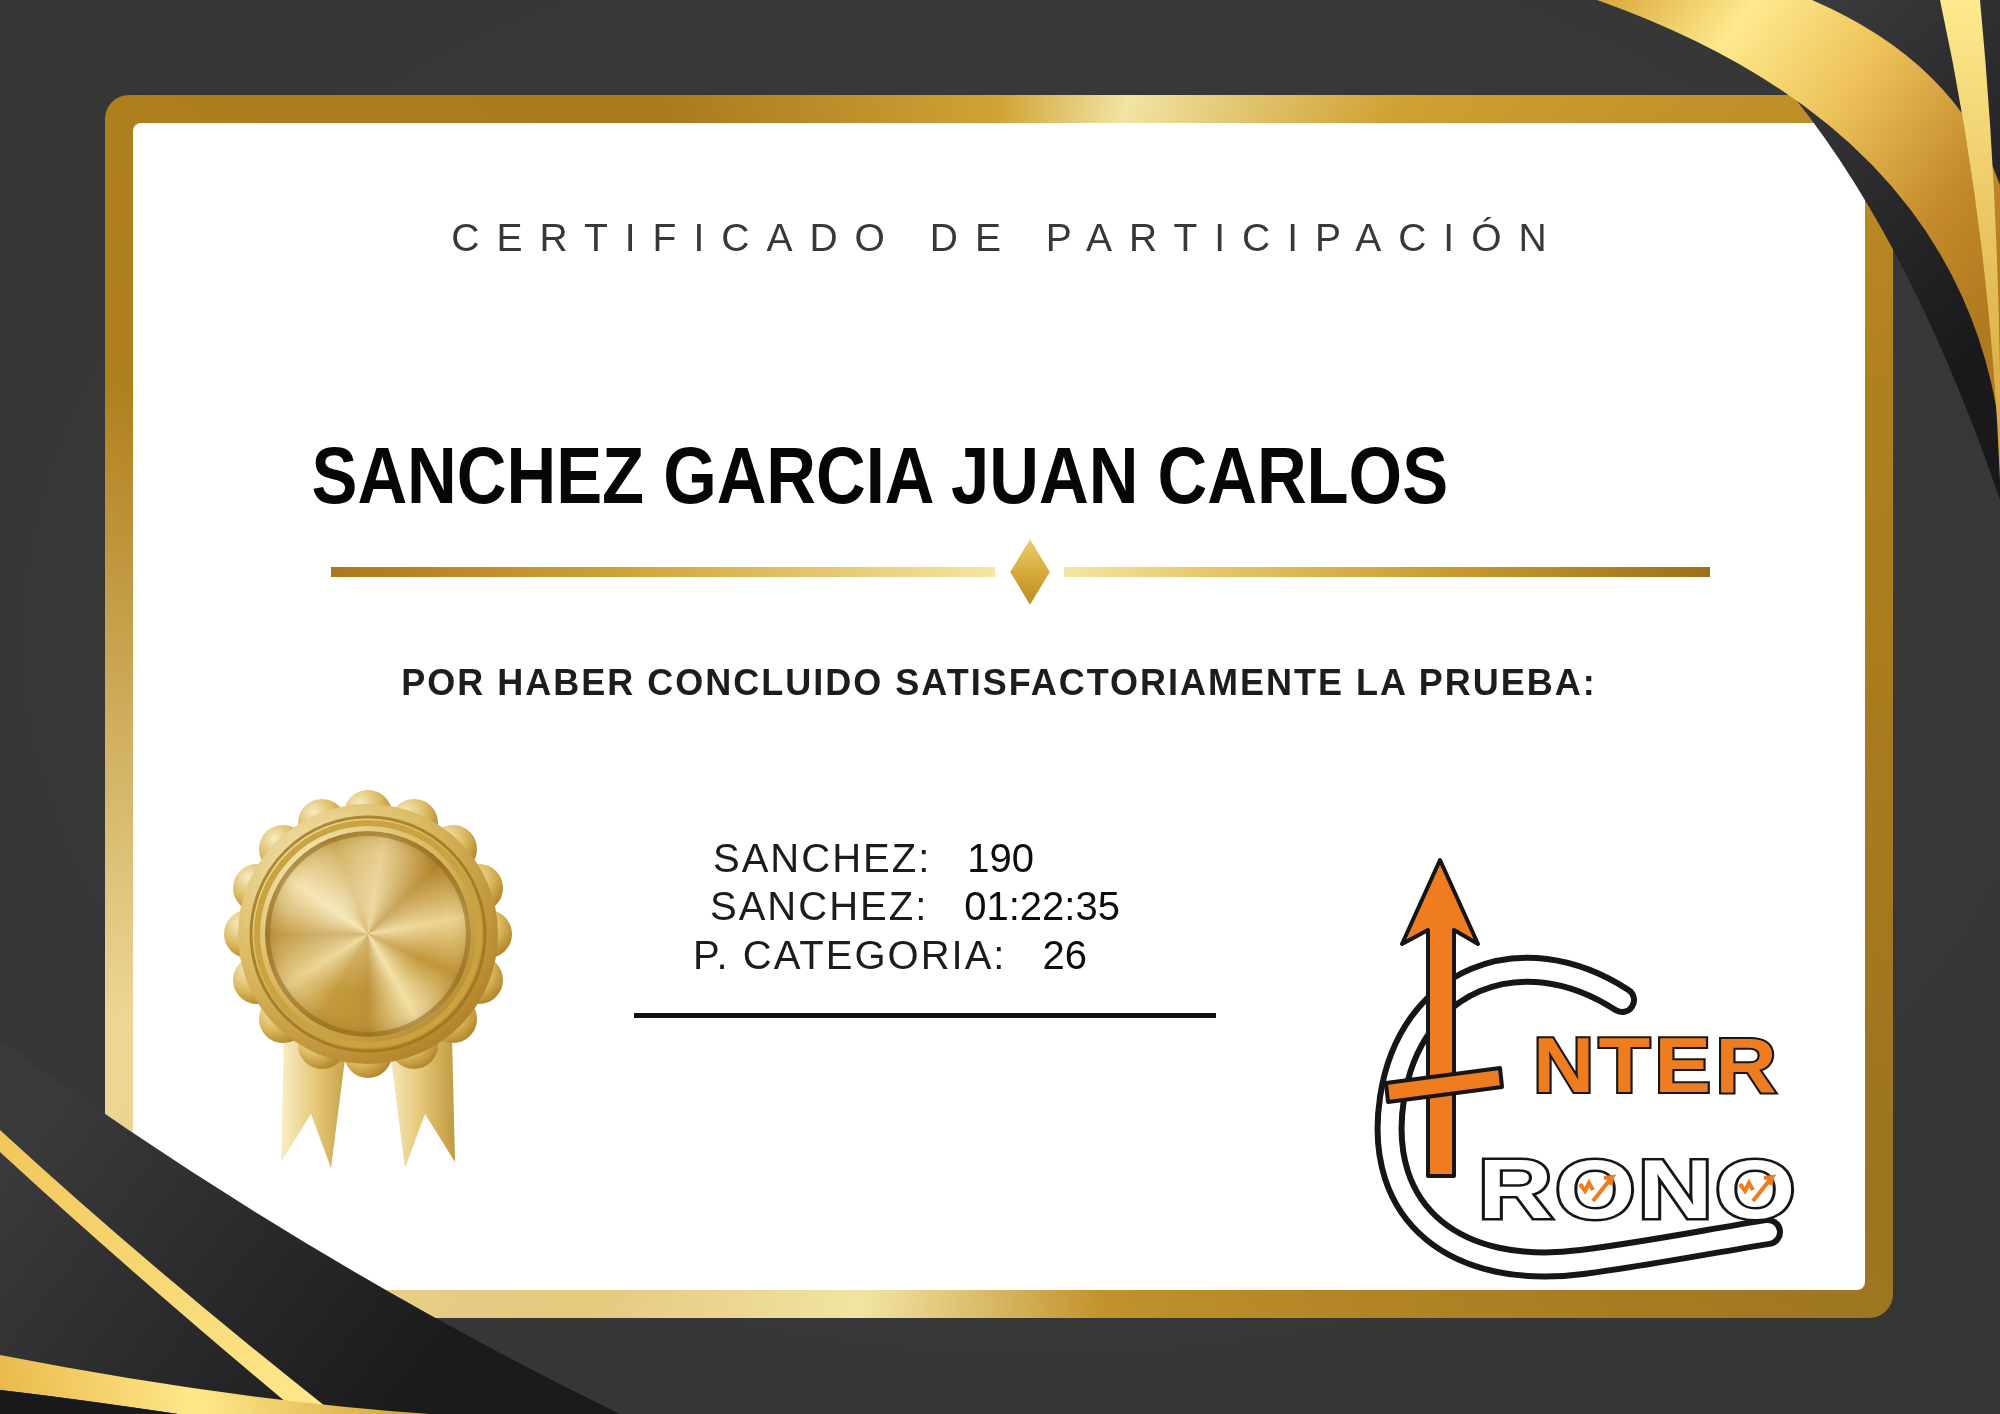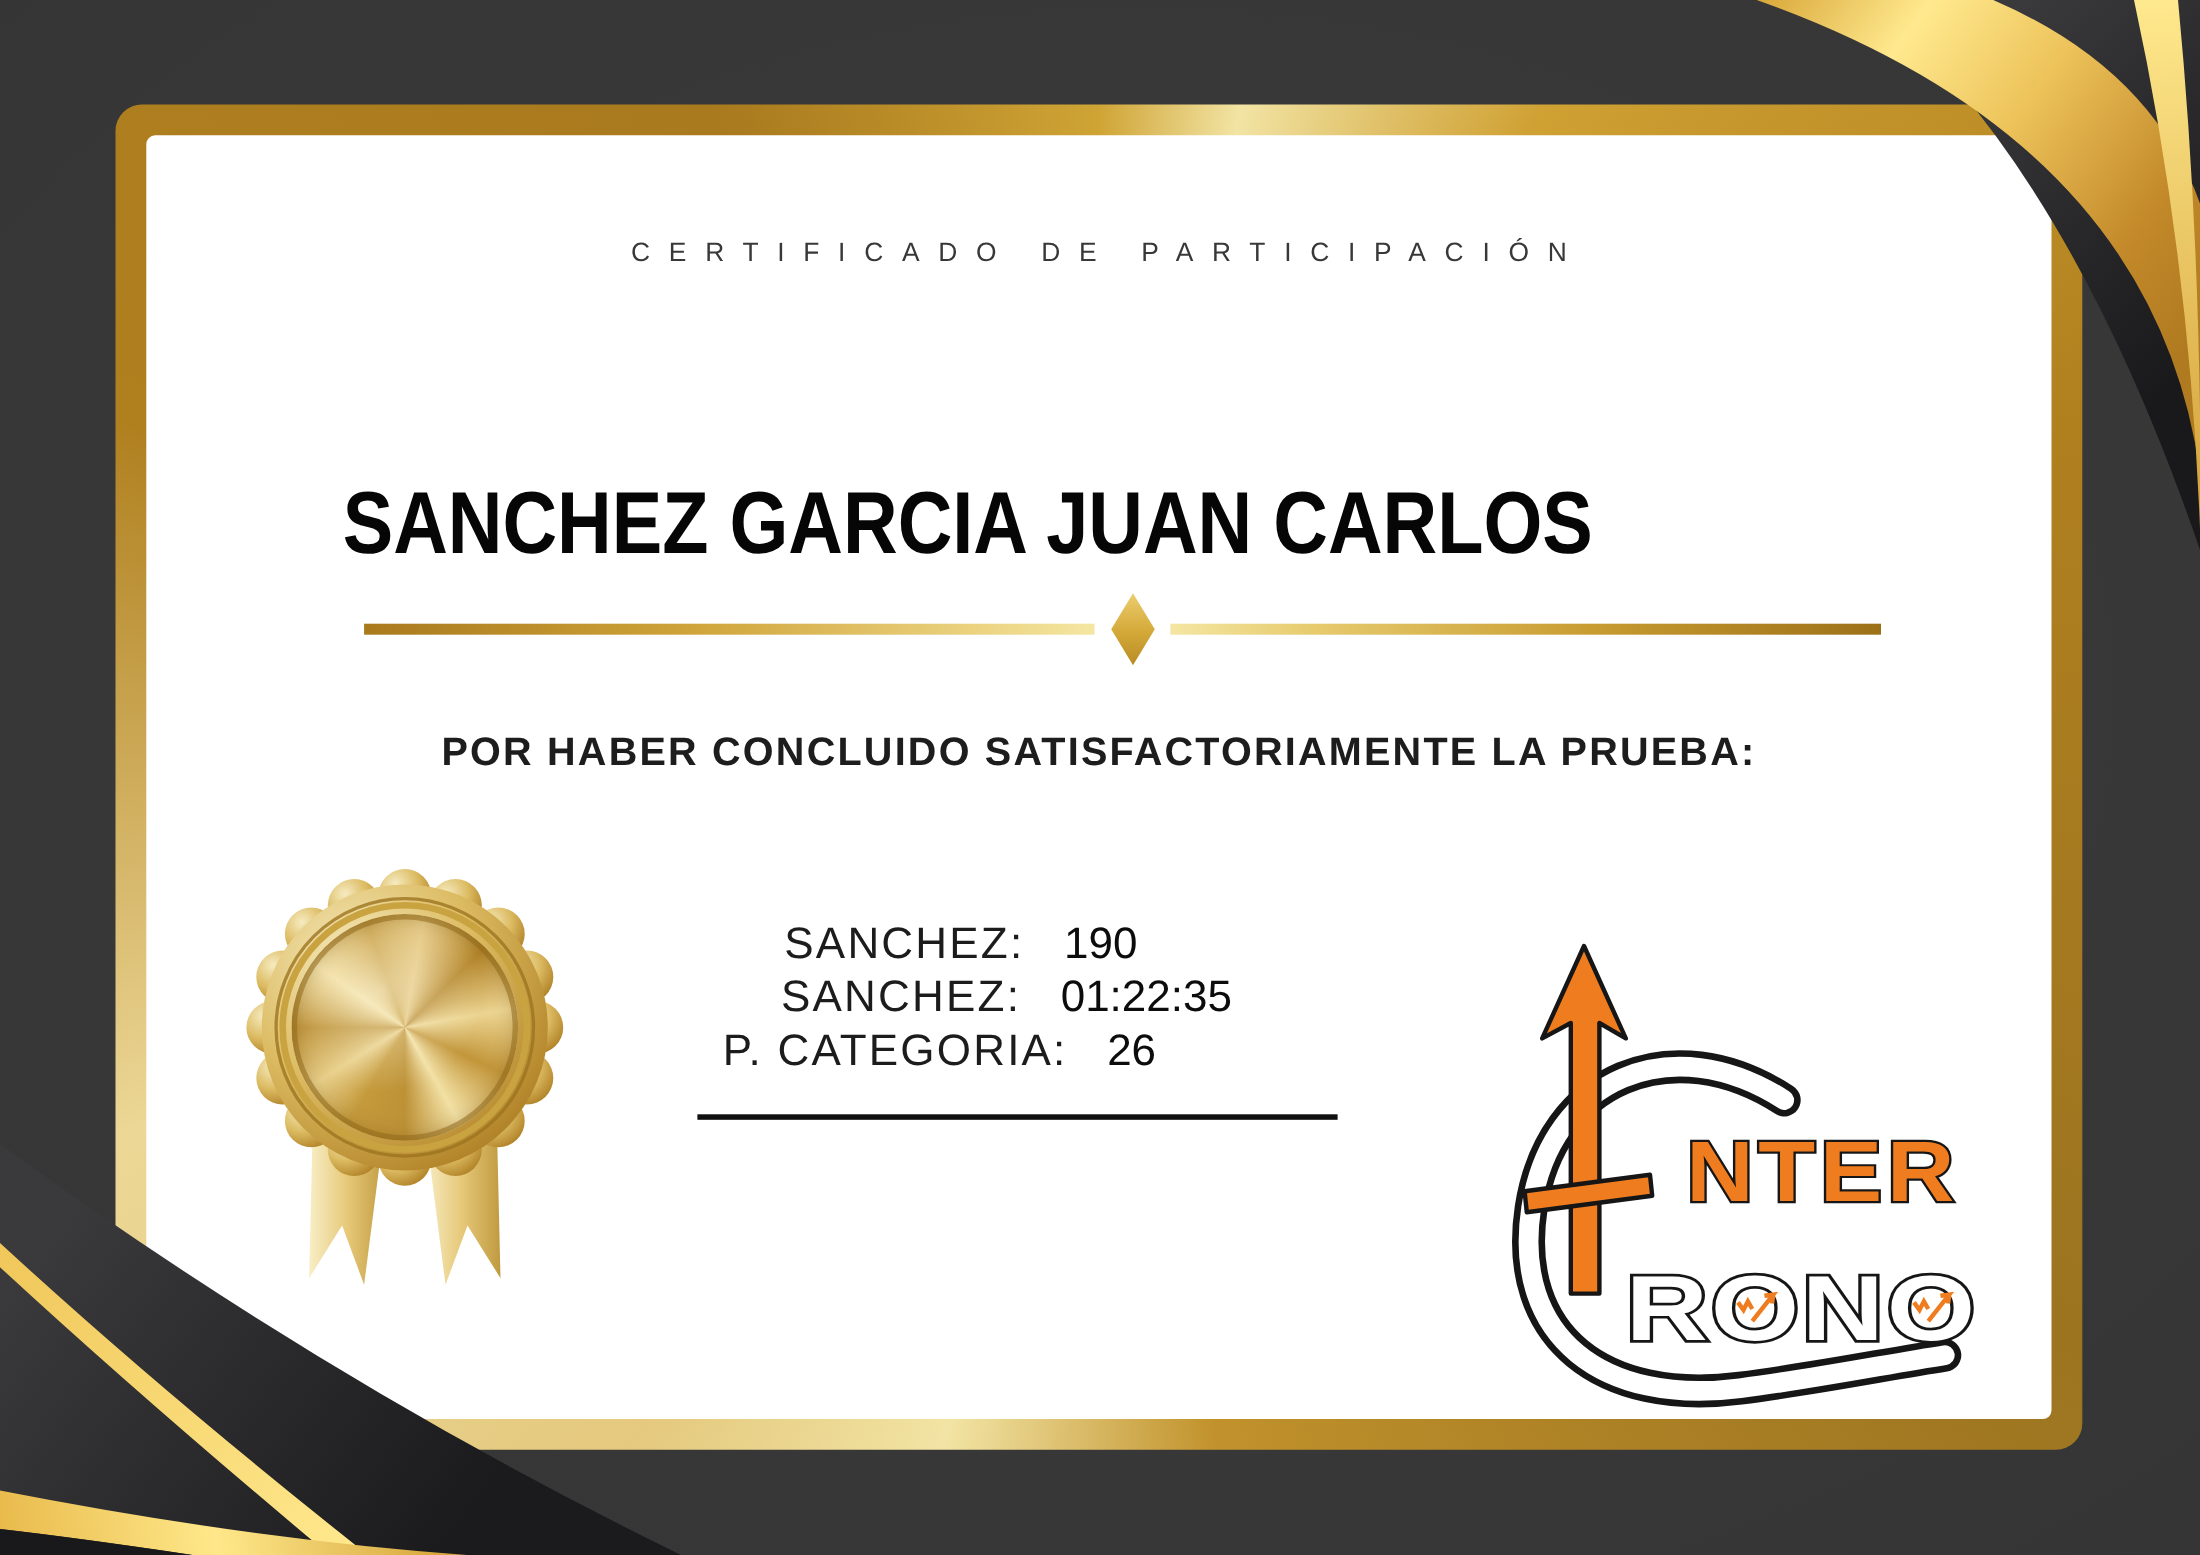--- a/index.html
+++ b/index.html
@@ -17,21 +17,21 @@
       #a97a1e 330deg,#cfa435 360deg);
     z-index:1;
   }
   .paper{
     position:absolute;left:133px;top:123px;width:1732px;height:1167px;border-radius:8px;
     background:#ffffff;z-index:2;
   }
   
   .title{
     position:absolute;left:133px;top:216px;width:1732px;text-align:center;
-    font-size:24px;font-weight:400;letter-spacing:17px;padding-left:17px;box-sizing:border-box;
+    font-size:39px;font-weight:400;letter-spacing:17px;padding-left:17px;box-sizing:border-box;
     color:#383838;z-index:3;
   }
   .name-wrap{position:absolute;left:133px;top:436px;width:1494px;text-align:center;z-index:3;}
   .name{
     display:inline-block;font-size:80px;font-weight:700;color:#060606;line-height:80px;
     transform:scaleX(.86);transform-origin:center;white-space:nowrap;letter-spacing:0px;
   }
   .statement{
     position:absolute;left:133px;top:636px;width:1732px;text-align:center;
     font-size:36px;font-weight:700;letter-spacing:2px;color:#1d1d1d;z-index:3;margin-top:26px;
@@ -44,21 +44,21 @@
     position:absolute;left:1016px;top:558px;width:28px;height:28px;z-index:3;
     background:linear-gradient(135deg,#eccd6e,#d3a838 55%,#b98c25);
     transform:scaleY(1.65) rotate(45deg);
   }
   
   .result-row{position:absolute;display:flex;align-items:baseline;font-size:40px;color:#161616;z-index:3;white-space:nowrap;}
   .result-row .lab{letter-spacing:2px;color:#1c1c1c;}
   .result-row .val{margin-left:36px;color:#0c0c0c;}
   .row1{left:713px;top:836px;}
   .row2{left:710px;top:884px;}
-  .row3{left:657px;top:933px;}
+  .row3{left:693px;top:933px;}
   .sig-line{position:absolute;left:634px;top:1013px;width:582px;height:5px;background:#101010;z-index:3;}
   
   .medal-svg{position:absolute;left:223px;top:784px;z-index:3;}
   .medal-disc{
     position:absolute;left:265px;top:831px;width:206px;height:206px;border-radius:50%;z-index:4;
     background:
       radial-gradient(circle at 40% 34%, rgba(255,249,225,.55), rgba(255,255,255,0) 50%),
       conic-gradient(from 210deg,
         #c49a3c 0deg,#e8cf8a 28deg,#bd9136 60deg,#f0dc9e 95deg,#c69c3e 130deg,
         #e2c37a 160deg,#b5872c 195deg,#ecd491 230deg,#c2963a 265deg,#f2e0a4 300deg,

